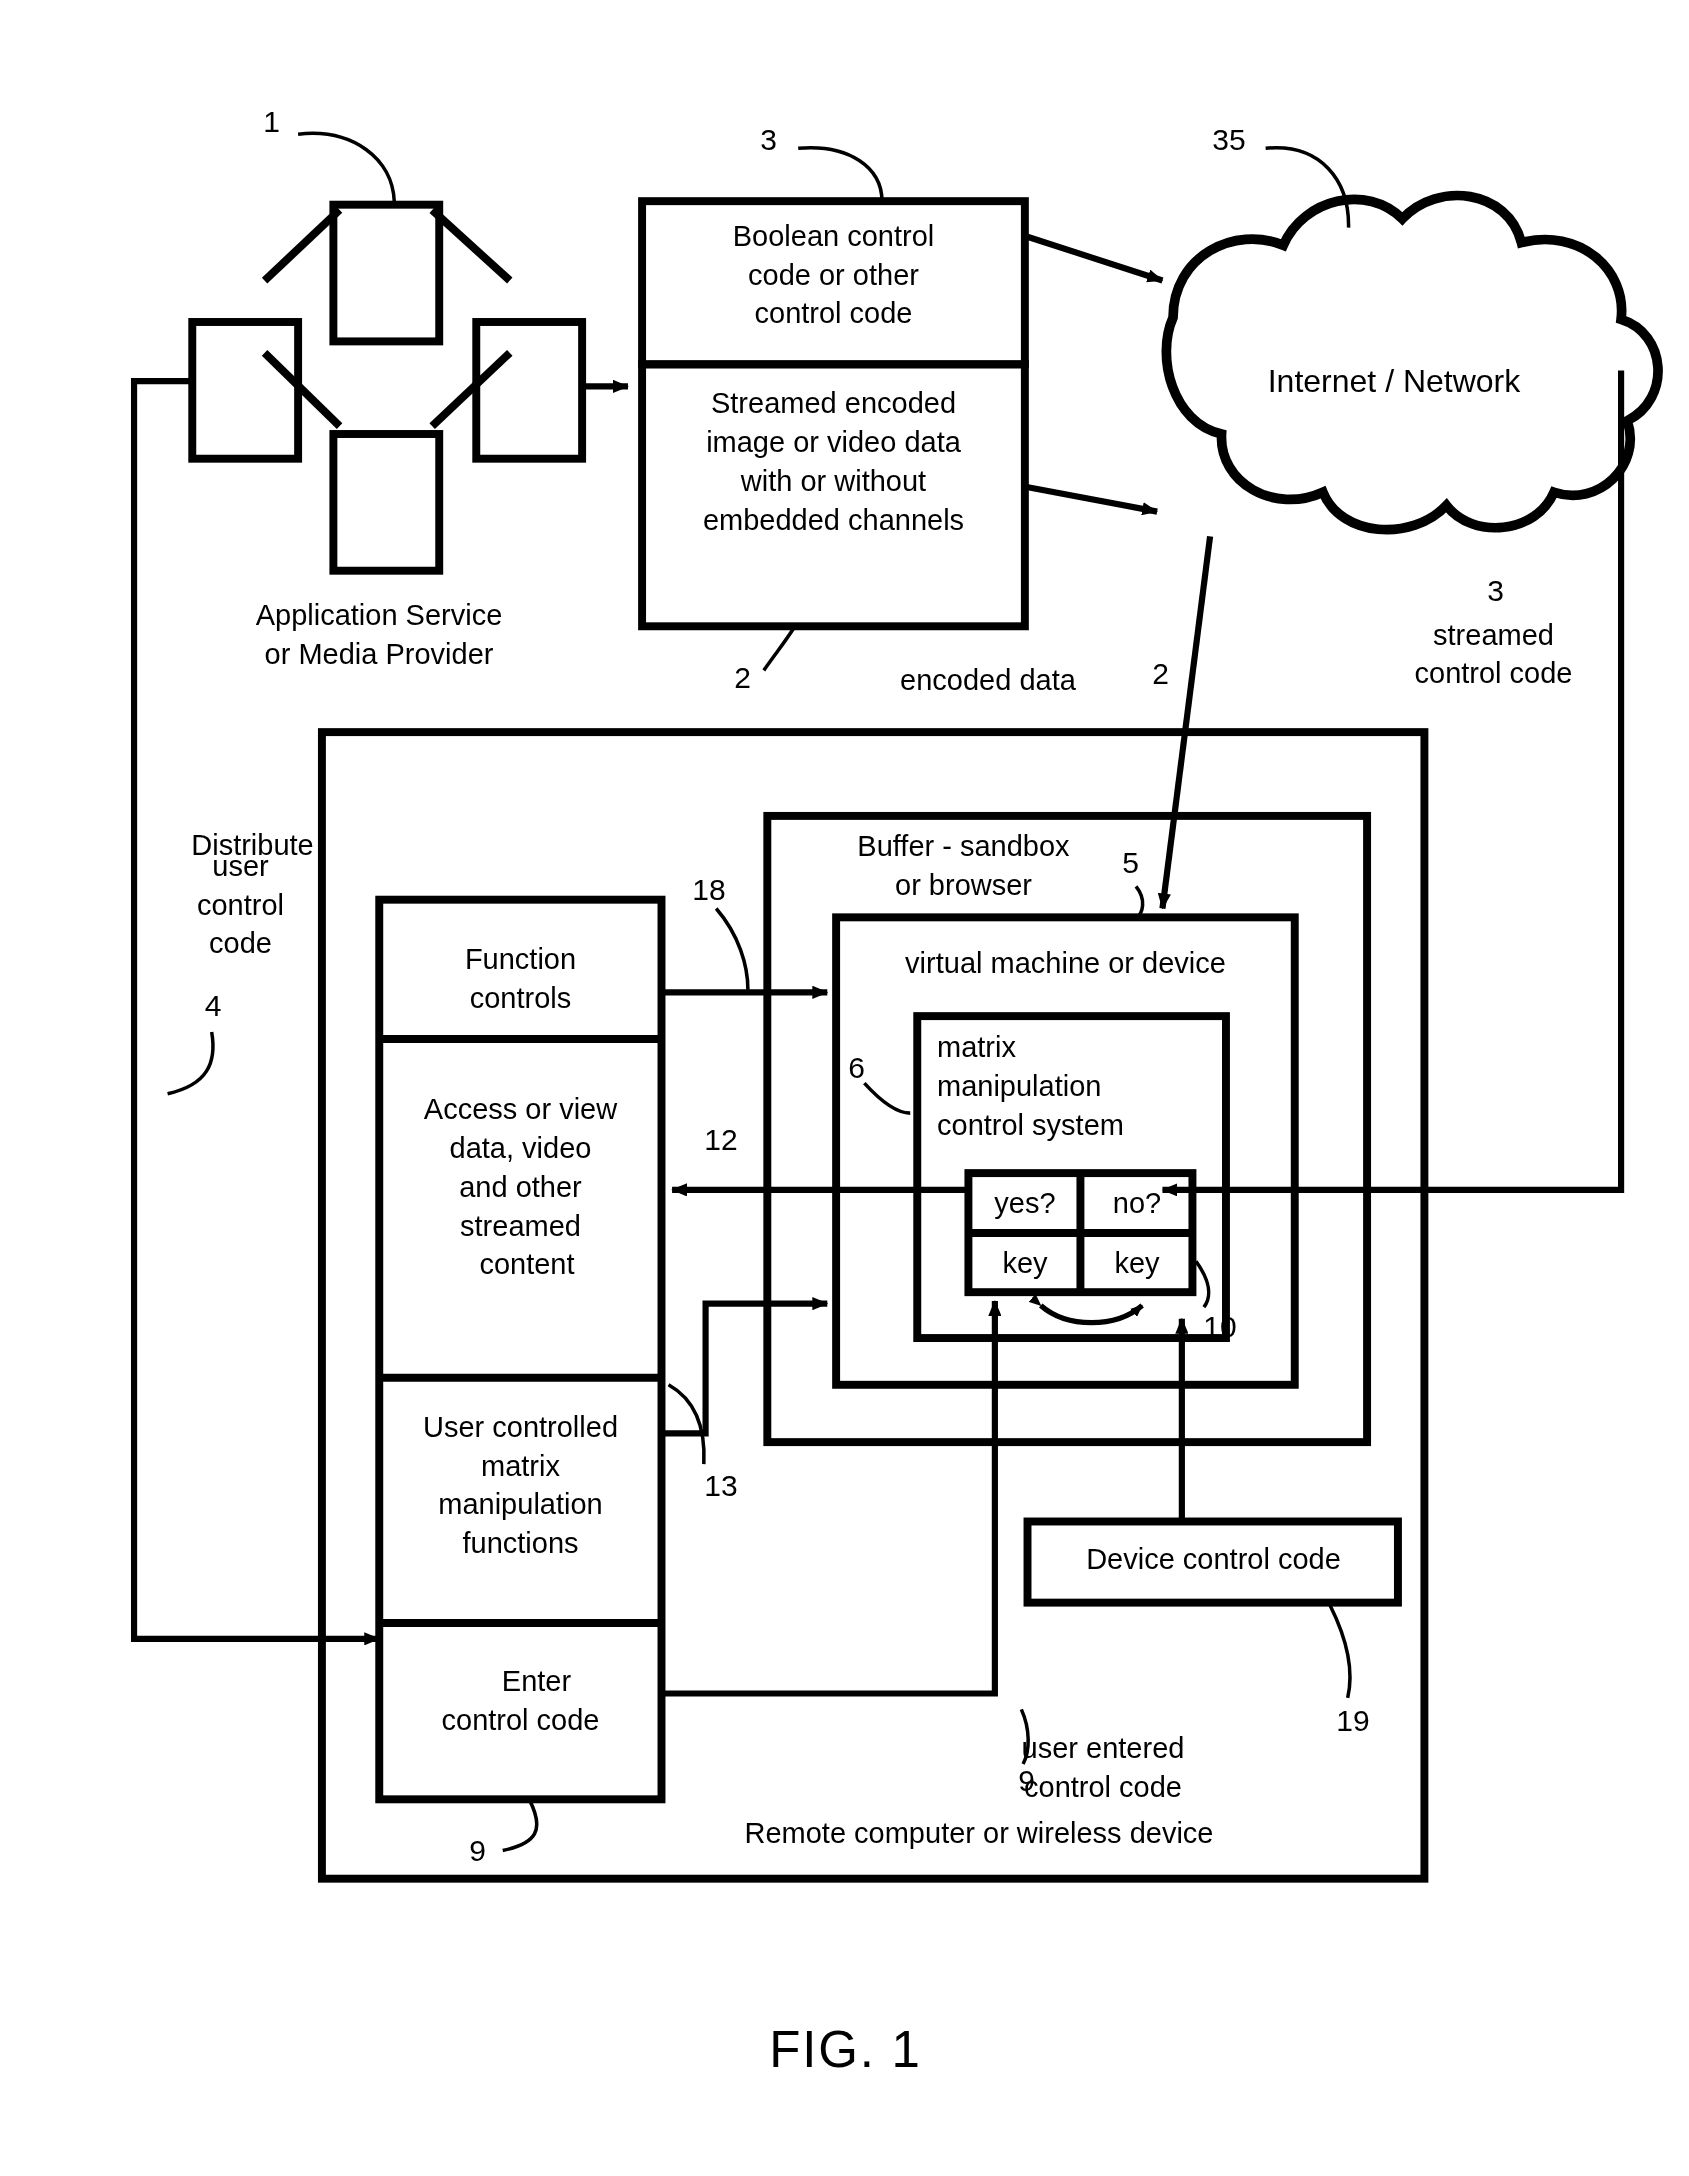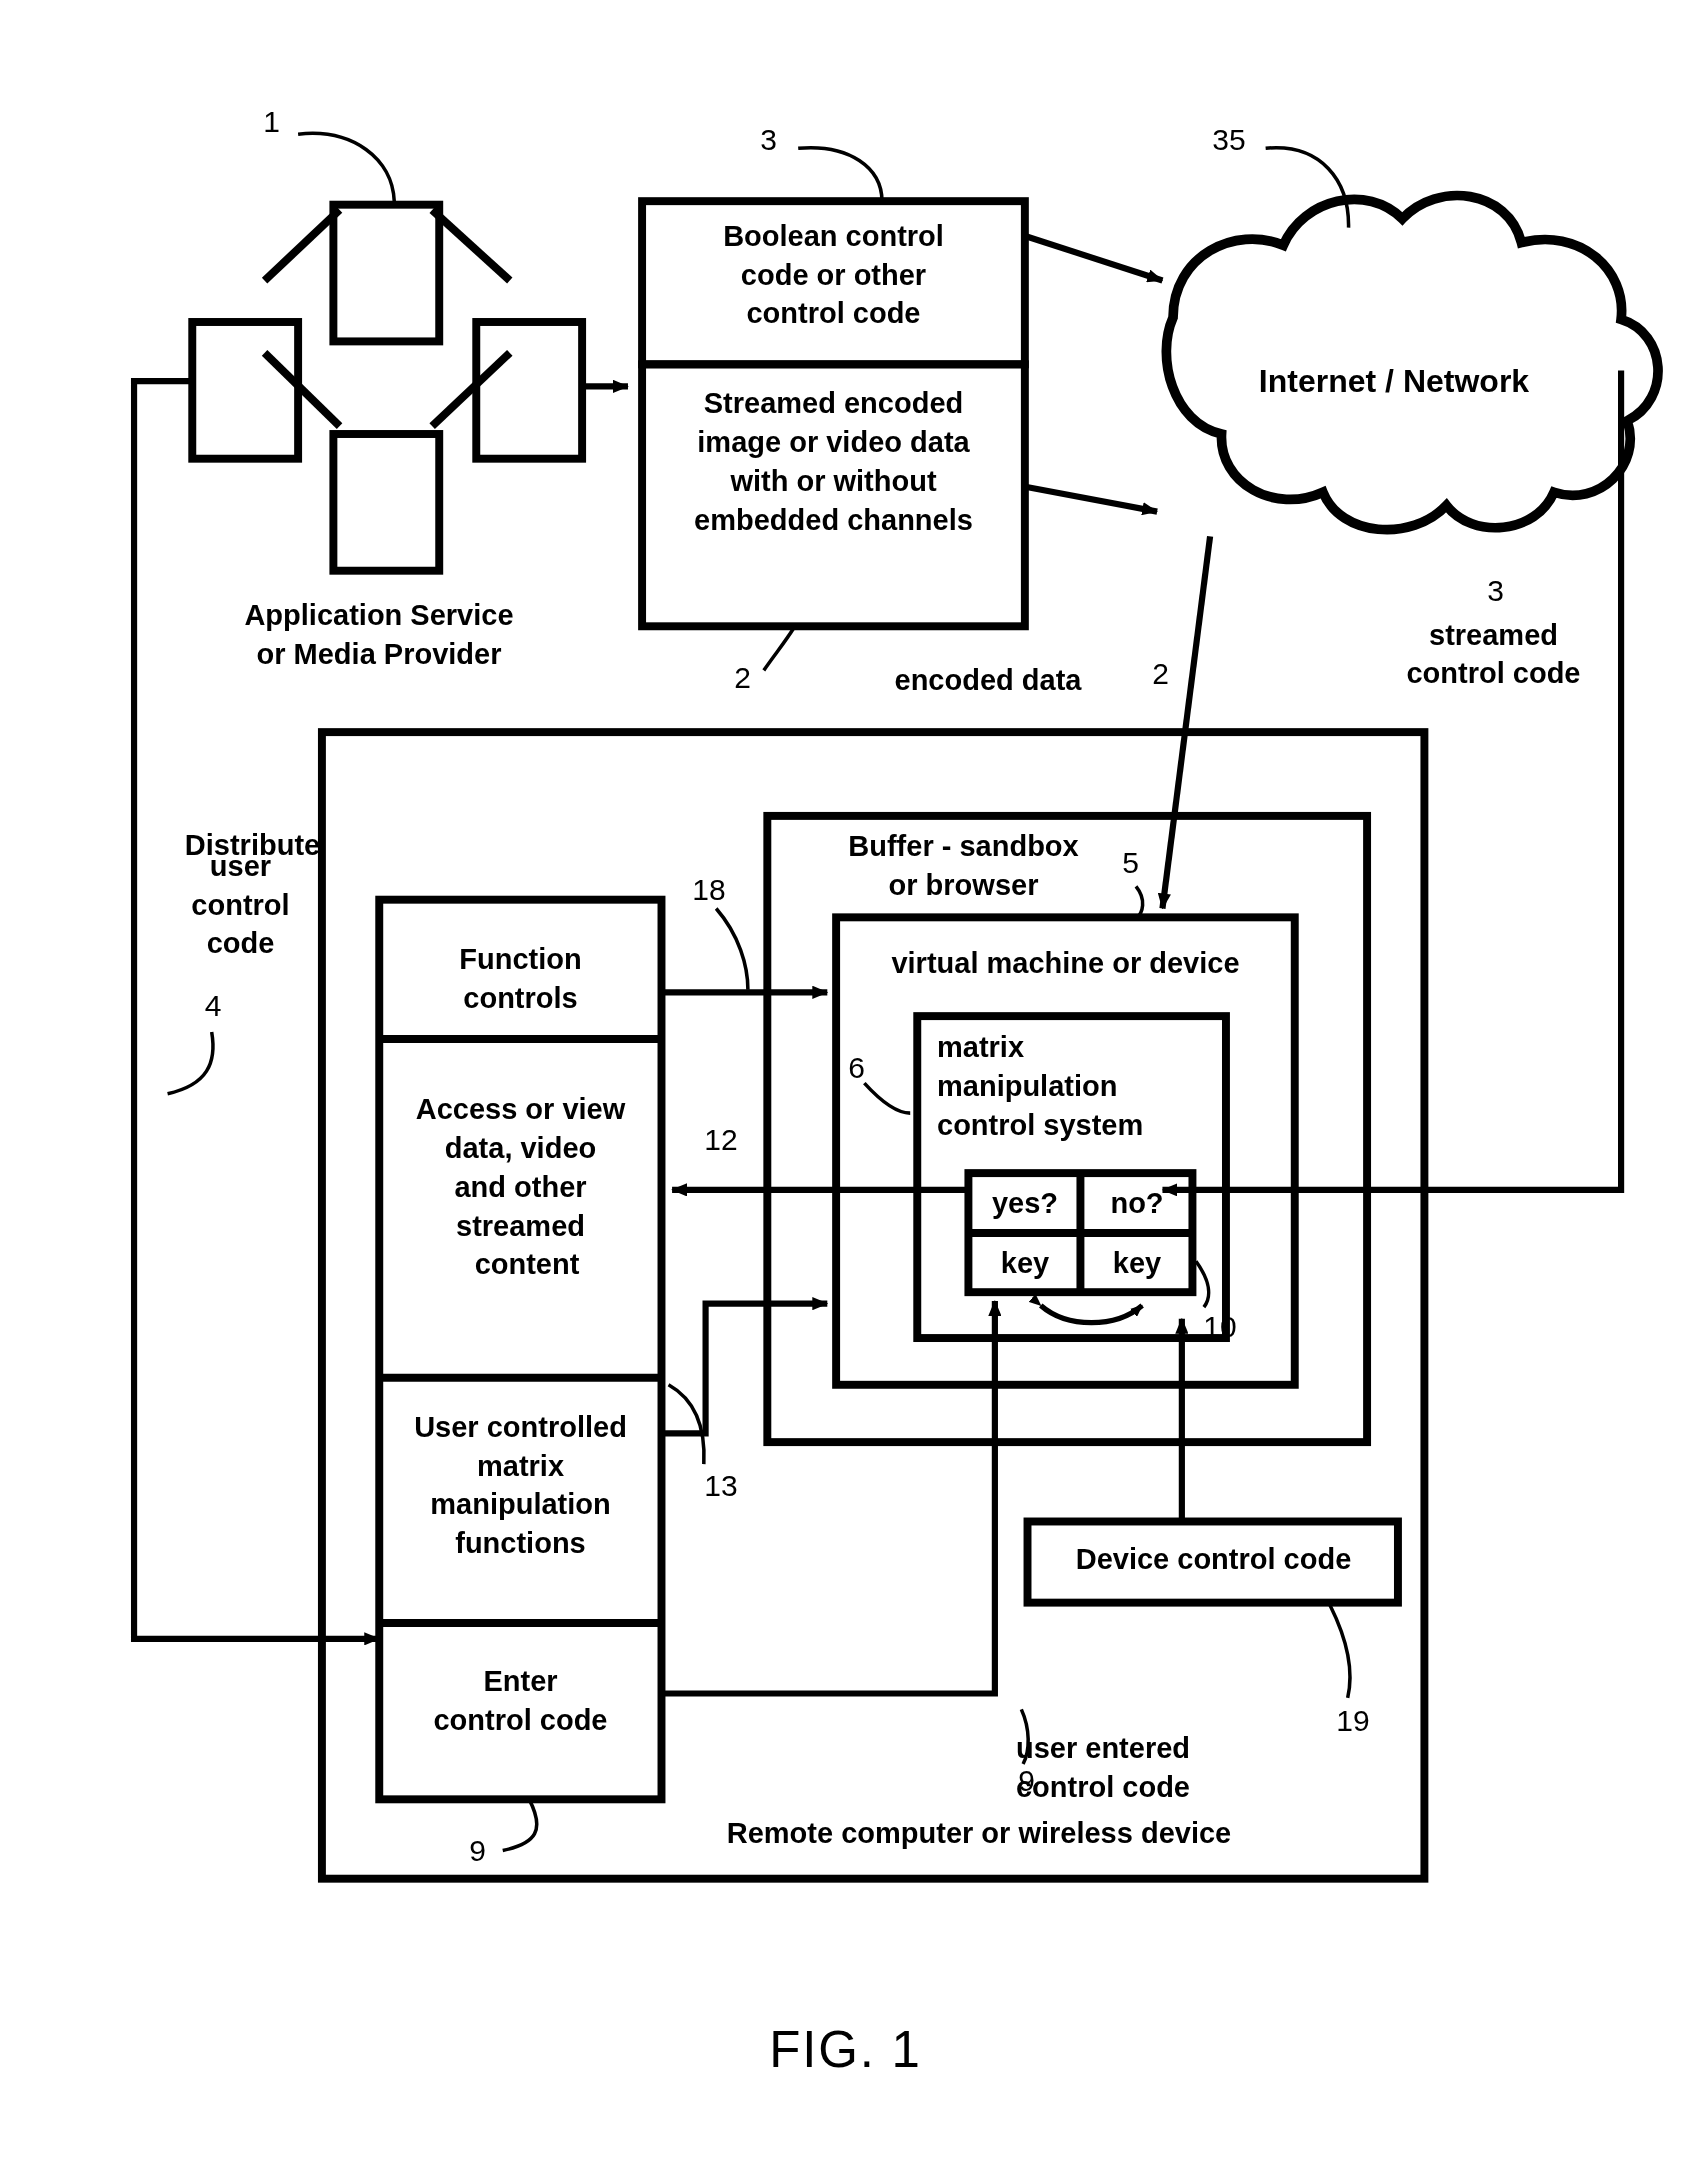--- a/index.html
+++ b/index.html
@@ -6,21 +6,21 @@
   body{
     width:1689px;height:2176px;
     font-family:"Liberation Sans", sans-serif;
     color:#000000;
     overflow:hidden;
     position:relative;
   }
   #root{position:absolute;left:0;top:0;width:1689px;height:2176px;}
   svg#fig{position:absolute;left:0;top:0;width:1689px;height:2176px;}
   .lbl{position:absolute;text-align:center;line-height:1.22;color:#000;}
-  .box-txt{font-size:29px;font-weight:bold;}
+  .box-txt{font-size:29px;}
   .ref{font-size:30px;}
   .caption{font-size:51px;letter-spacing:1.8px;}
   .nowrapc{white-space:nowrap;}
 </style>
 </head>
 <body>
 
 <div id="root">
 
   <svg id="fig" viewBox="0 0 1915 2467">
@@ -281,21 +281,21 @@
   <div class="lbl box-txt" style="left:376px;top:1209px;width:289px;">streamed</div>
   <div class="lbl box-txt" style="left:376px;top:1247px;width:302px;">content</div>
 
   
   <div class="lbl box-txt" style="left:376px;top:1410px;width:289px;">User controlled</div>
   <div class="lbl box-txt" style="left:376px;top:1449px;width:289px;">matrix</div>
   <div class="lbl box-txt" style="left:376px;top:1487px;width:289px;">manipulation</div>
   <div class="lbl box-txt" style="left:376px;top:1526px;width:289px;">functions</div>
 
   
-  <div class="lbl box-txt" style="left:376px;top:1664px;width:289px;">Enter</div>
+  <div class="lbl box-txt" style="left:392px;top:1664px;width:289px;">Enter</div>
   <div class="lbl box-txt" style="left:376px;top:1703px;width:289px;">control code</div>
 
   
   <div class="lbl ref" style="left:678px;top:872px;width:62px;text-align:center;">18</div>
   
   <div class="lbl ref" style="left:690px;top:1122px;width:62px;">12</div>
   
   <div class="lbl ref" style="left:690px;top:1468px;width:62px;">13</div>
 
   

